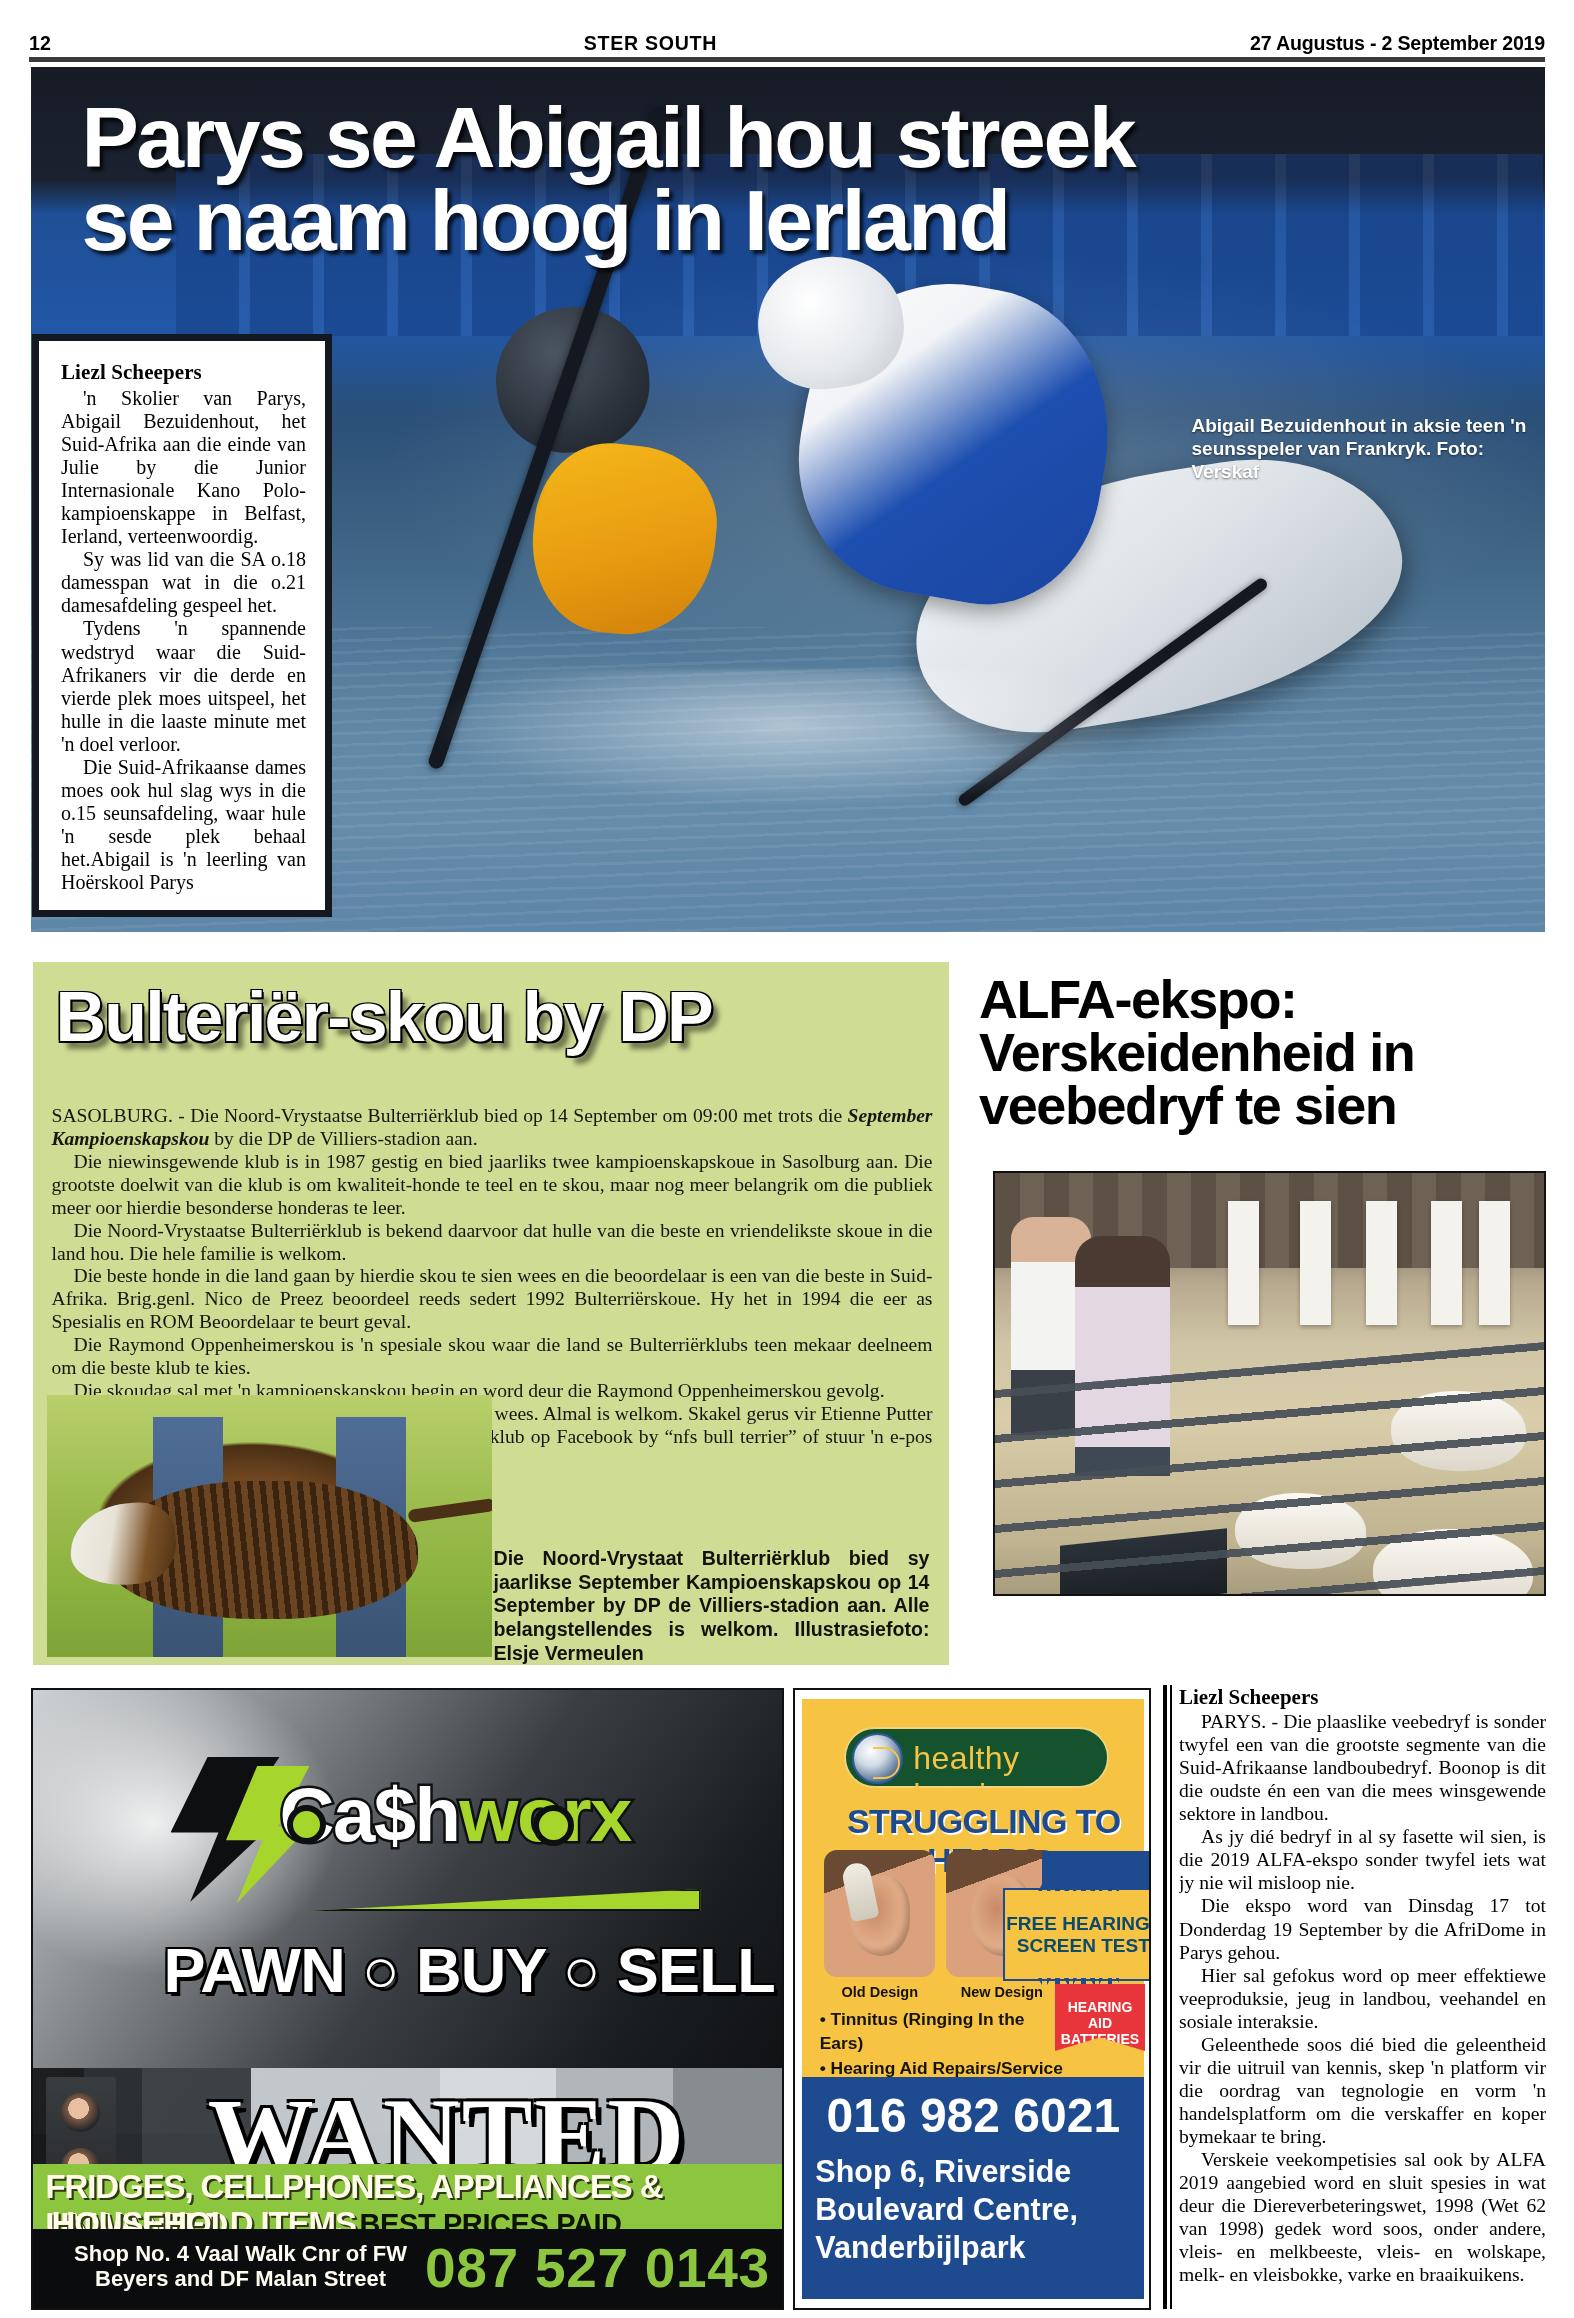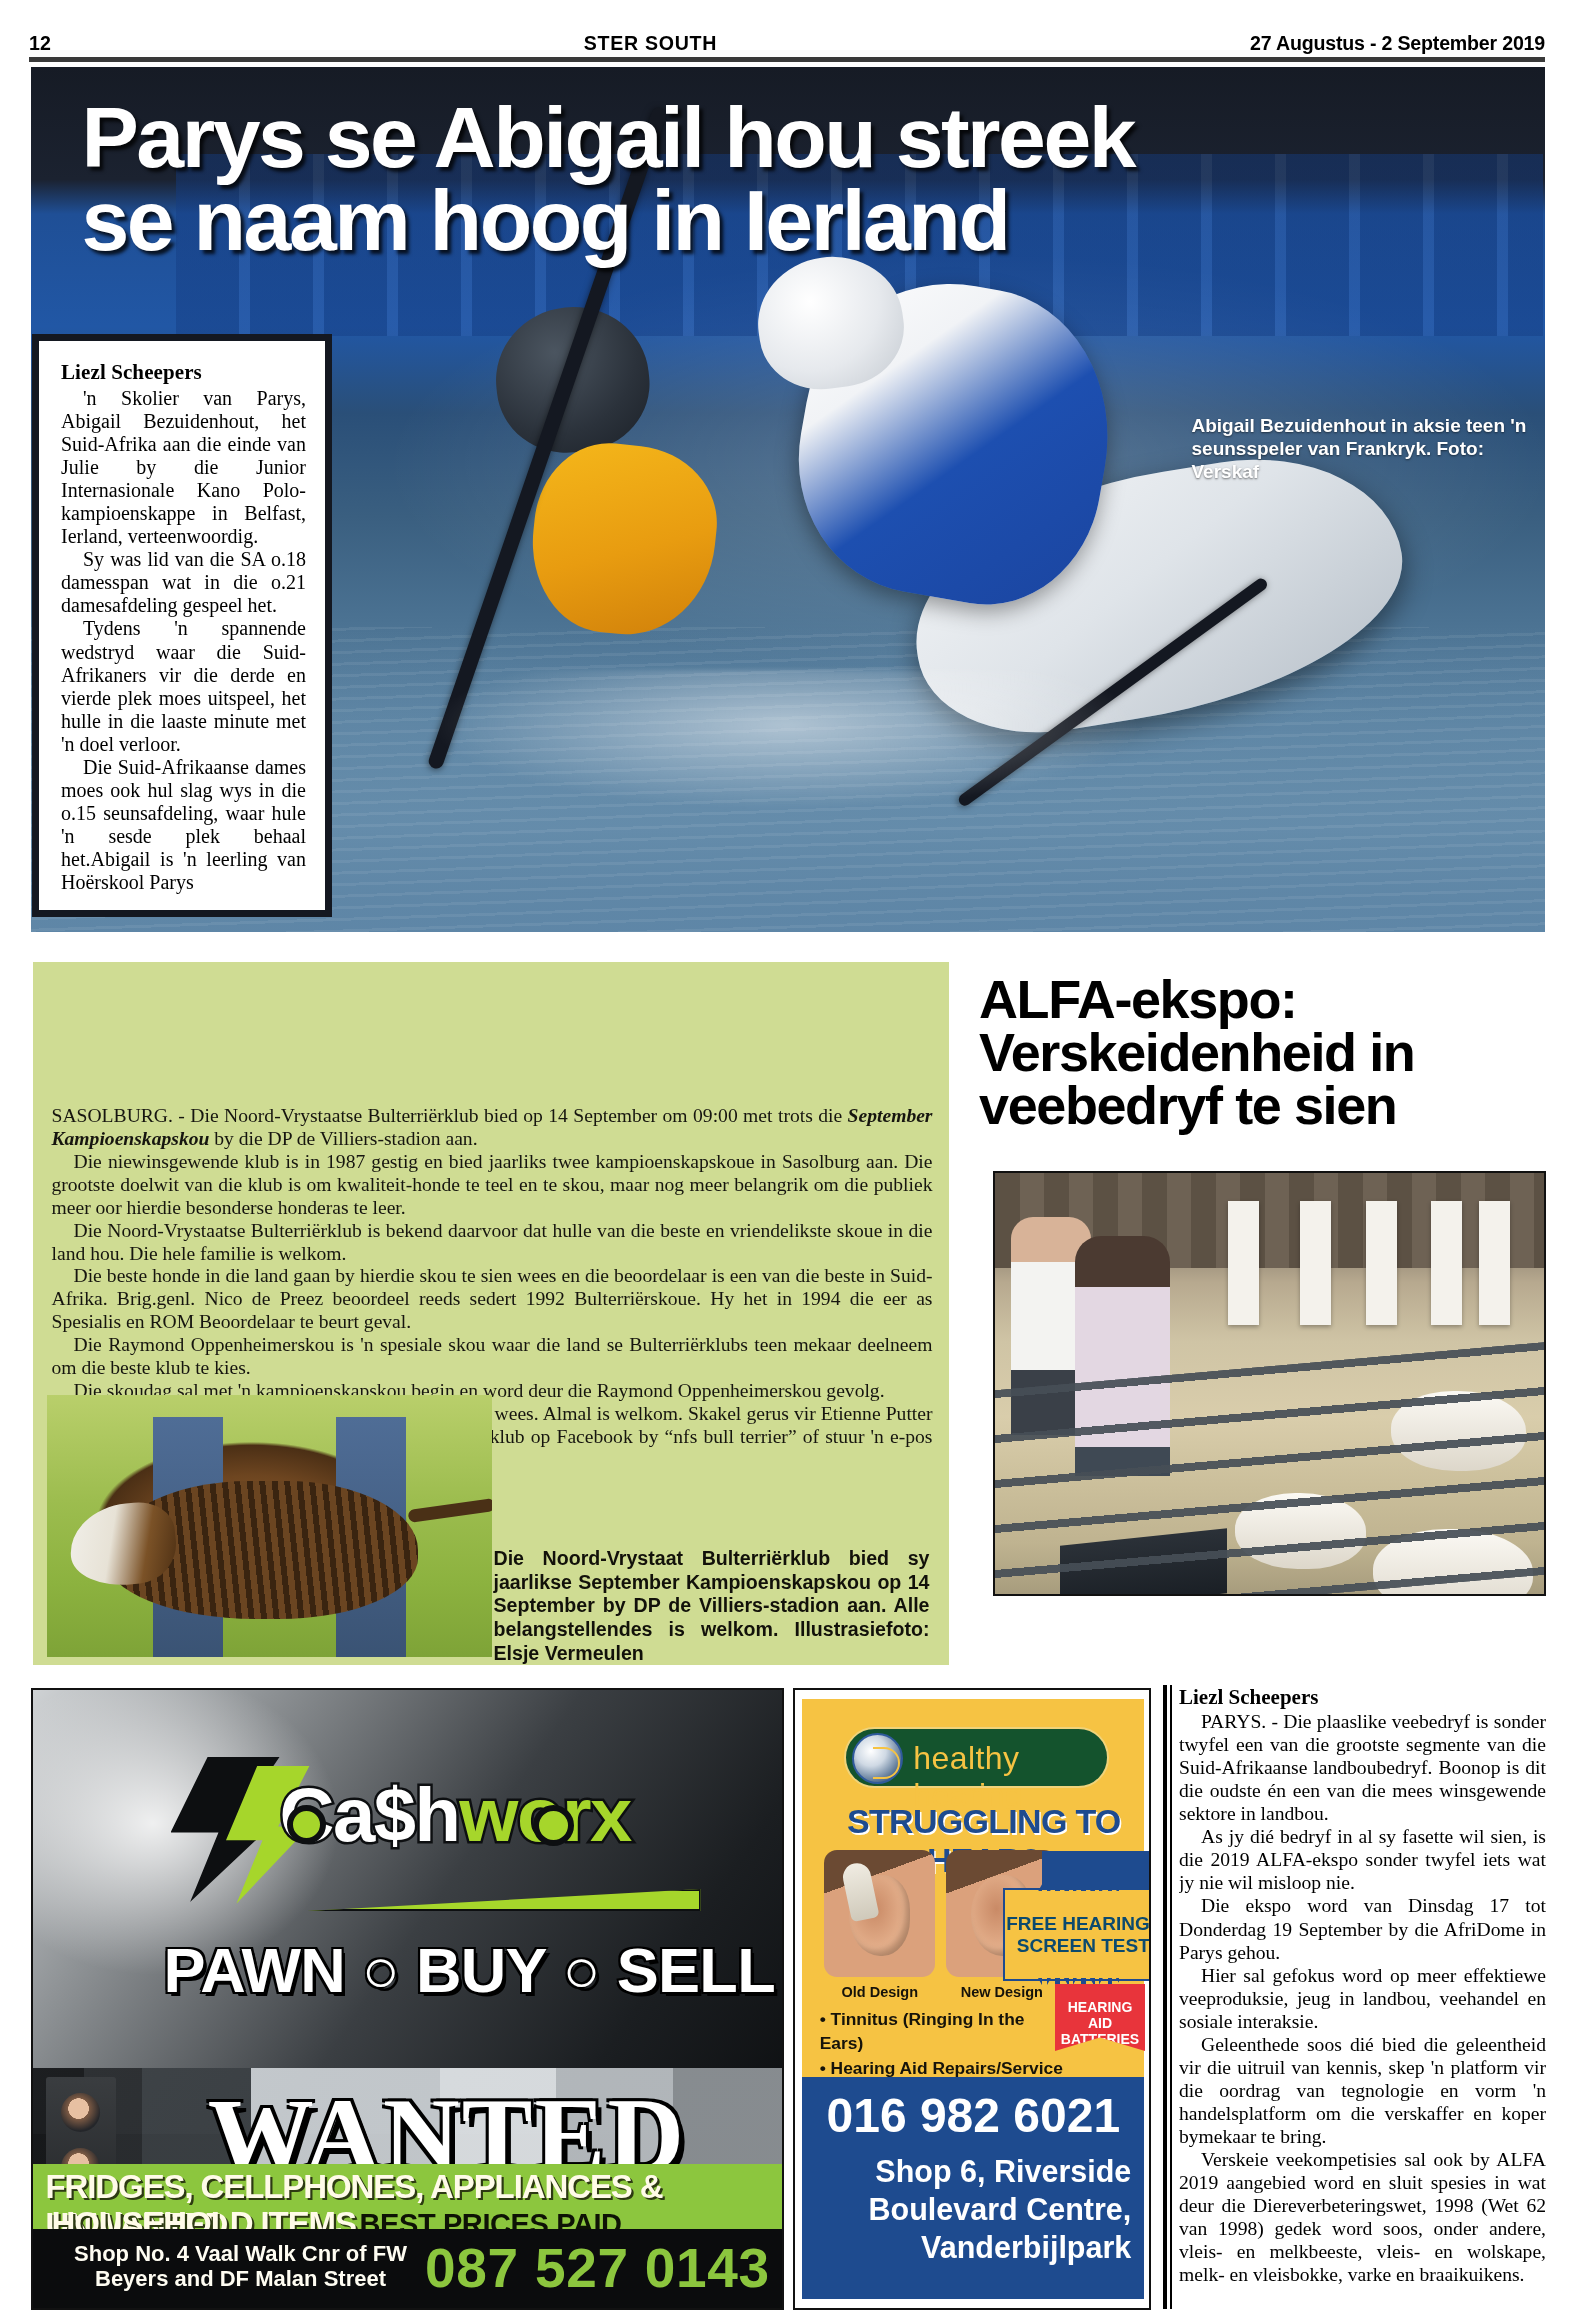--- a/index.html
+++ b/index.html
@@ -486,21 +486,21 @@
     background: #1e4b8f;
   }
   .hear-blue .phone {
     position: absolute; left: 0; top: 10.2px; width: 100%;
     font-family: "Liberation Sans", sans-serif; font-weight: bold;
     font-size: 48px; letter-spacing: 0px; color: #ffffff; text-align: center;
   }
   .hear-blue .addr {
     position: absolute; left: 13px; top: 76px; width: 316px;
     font-family: "Liberation Sans", sans-serif; font-weight: bold;
-    font-size: 30.5px; line-height: 1.24; color: #ffffff; text-align: right;
+    font-size: 30.5px; line-height: 1.24; color: #ffffff; text-align: left;
   }
 </style>
 </head>
 <body>
 
 <div class="page">
 
   <div class="masthead">
     <span>12</span>
     <span class="pubname">STER SOUTH</span>
@@ -530,20 +530,21 @@
     <div class="lead-byline">Liezl Scheepers</div>
     <div class="lead-body">
       <p>'n Skolier van Parys, Abigail Bezuidenhout, het Suid-Afrika aan die einde van Julie by die Junior Internasionale Kano Polo-kampioenskappe in Belfast, Ierland, verteenwoordig.</p>
       <p>Sy was lid van die SA o.18 damesspan wat in die o.21 damesafdeling gespeel het.</p>
       <p>Tydens 'n spannende wedstryd waar die Suid-Afrikaners vir die derde en vierde plek moes uitspeel, het hulle in die laaste minute met 'n doel verloor.</p>
       <p>Die Suid-Afrikaanse dames moes ook hul slag wys in die o.15 seunsafdeling, waar hule 'n sesde plek behaal het.Abigail is 'n leerling van Hoërskool Parys</p>
     </div>
   </div>
 
   <div class="green-block">
+    <div class="green-head">Bulteriër-skou by DP</div>
 
     <div class="green-body">
       <p class="lead-par"><span>SASOLBURG. - </span><span>Die Noord-Vrystaatse Bulterriërklub bied op 14 September om 09:00 met trots die </span><span class="ital">September Kampioenskapskou</span><span> by die DP de Villiers-stadion aan.</span></p>
       <p>Die niewinsgewende klub is in 1987 gestig en bied jaarliks twee kampioenskapskoue in Sasolburg aan. Die grootste doelwit van die klub is om kwaliteit-honde te teel en te skou, maar nog meer belangrik om die publiek meer oor hierdie besonderse honderas te leer.</p>
       <p>Die Noord-Vrystaatse Bulterriërklub is bekend daarvoor dat hulle van die beste en vriendelikste skoue in die land hou. Die hele familie is welkom.</p>
       <p>Die beste honde in die land gaan by hierdie skou te sien wees en die beoordelaar is een van die beste in Suid-Afrika. Brig.genl. Nico de Preez beoordeel reeds sedert 1992 Bulterriërskoue. Hy het in 1994 die eer as Spesialis en ROM Beoordelaar te beurt geval.</p>
       <p>Die Raymond Oppenheimerskou is 'n spesiale skou waar die land se Bulterriërklubs teen mekaar deelneem om die beste klub te kies.</p>
       <p>Die skoudag sal met 'n kampioenskapskou begin en word deur die Raymond Oppenheimerskou gevolg.</p>
       <p>Na afloop van die skoue sal daar 'n heerlike spitbraai wees. Almal is welkom. Skakel gerus vir Etienne Putter by 066 470 3398 om u plek te bespreek. Volg ook die klub op Facebook by “nfs bull terrier” of stuur 'n e-pos aan nfsbullterrier-club@gmail.com</p>
     </div>

